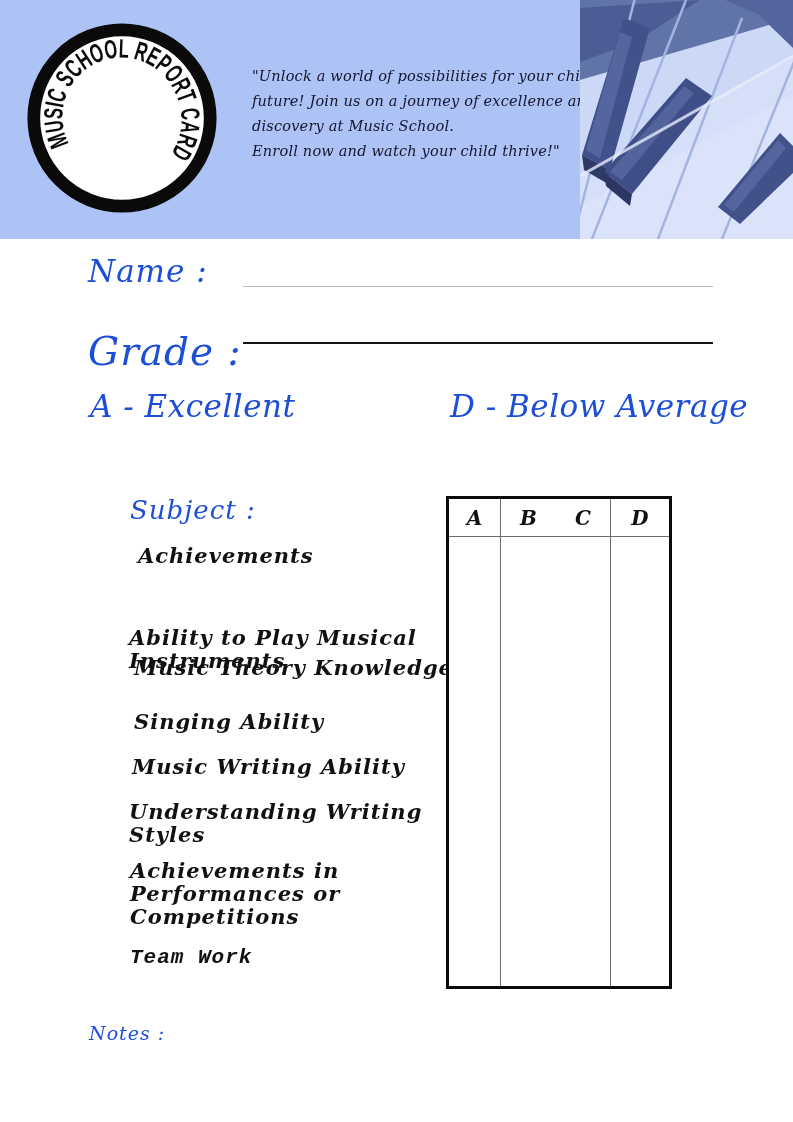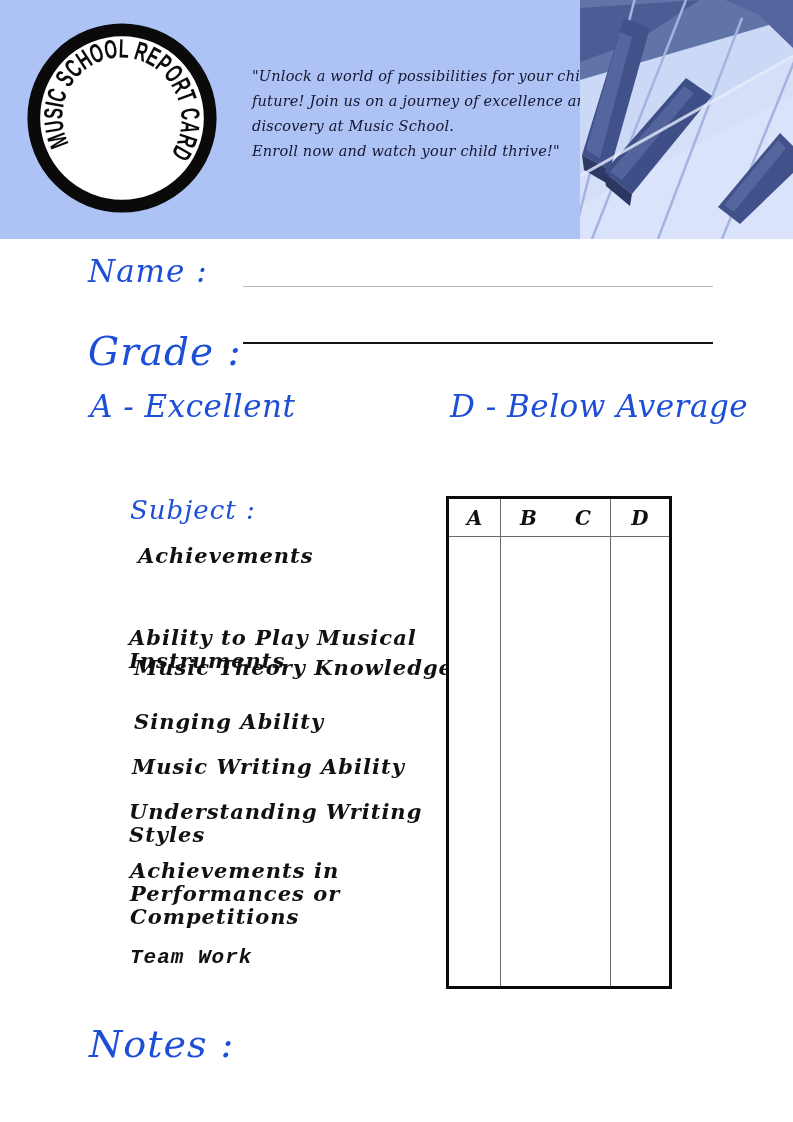--- a/index.html
+++ b/index.html
@@ -56,21 +56,21 @@
   .gt-hcell{
     display:flex;align-items:center;justify-content:center;
     font-size:20px;font-weight:bold;font-style:italic;color:#111;
   }
   .gt-hcell.bc{justify-content:space-around;}
   .gt-hcell:nth-child(1),.gt-hcell:nth-child(2){border-right:1.5px solid #6a6a6a;}
   .gt-body{display:grid;grid-template-columns:52px 110px 1fr;flex:1 1 auto;}
   .gt-col{height:100%;}
   .gt-col:nth-child(1),.gt-col:nth-child(2){border-right:1.5px solid #6a6a6a;}
   
-  .notes-label{position:absolute;left:89px;top:1022px;font-size:38px;letter-spacing:1px;}
+  .notes-label{position:absolute;left:89px;top:1022px;font-size:19px;letter-spacing:1px;}
 </style>
 </head>
 <body>
 
 <div class="banner">
 
   <div class="logo">
     <svg viewBox="0 0 200 200" width="196" height="196">
       <circle cx="100" cy="100" r="90" fill="#ffffff" stroke="#0a0a0a" stroke-width="13"></circle>
       <defs>

